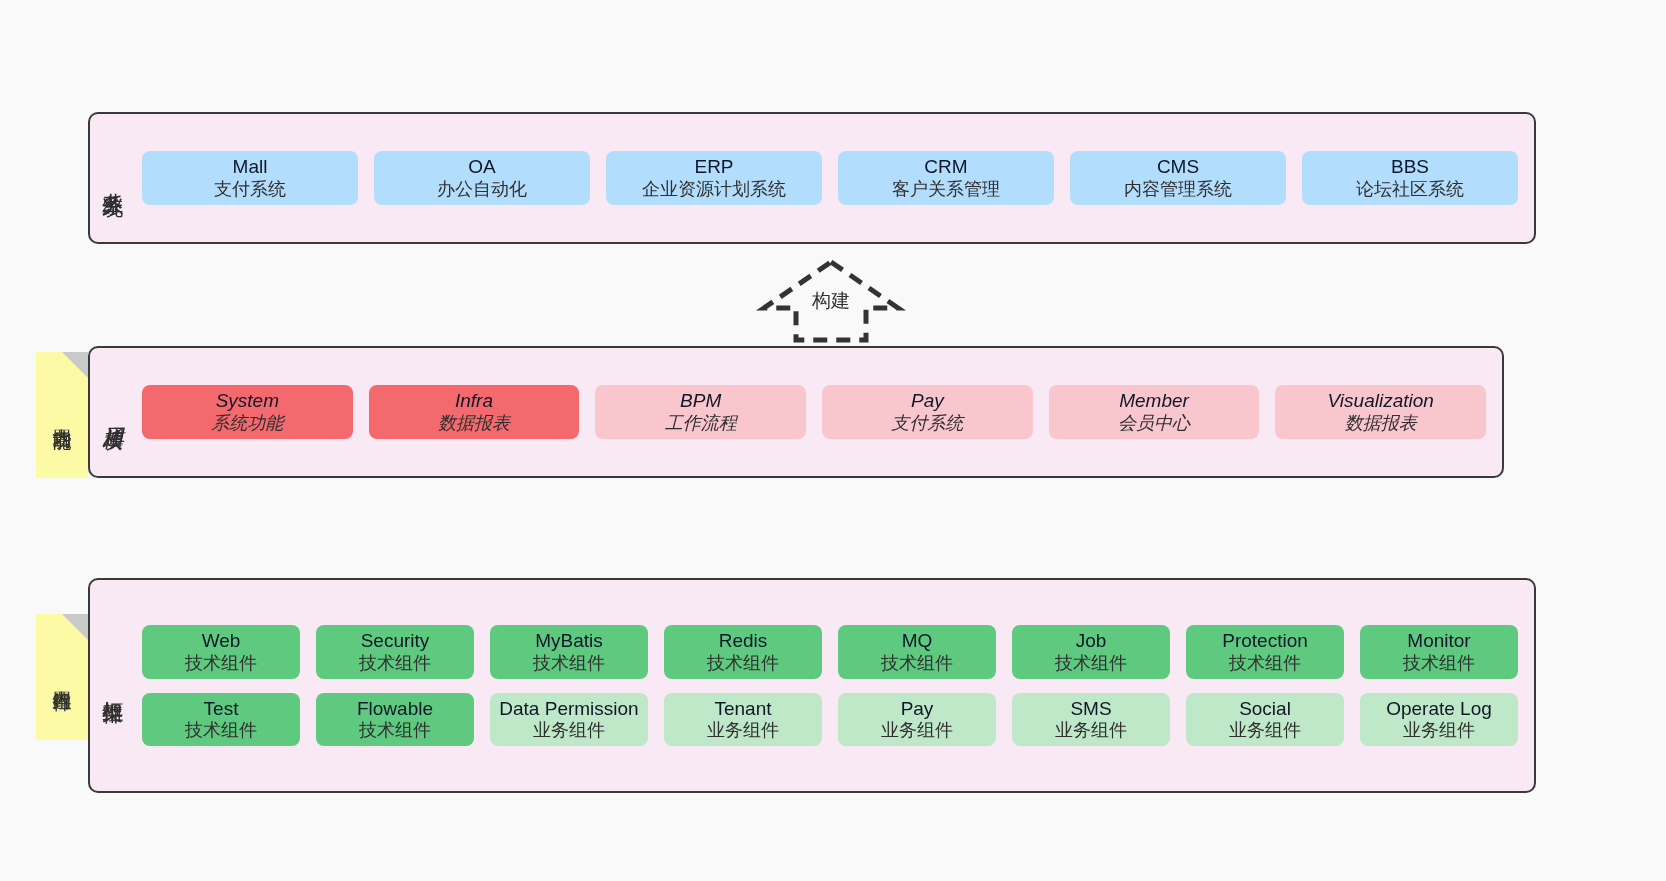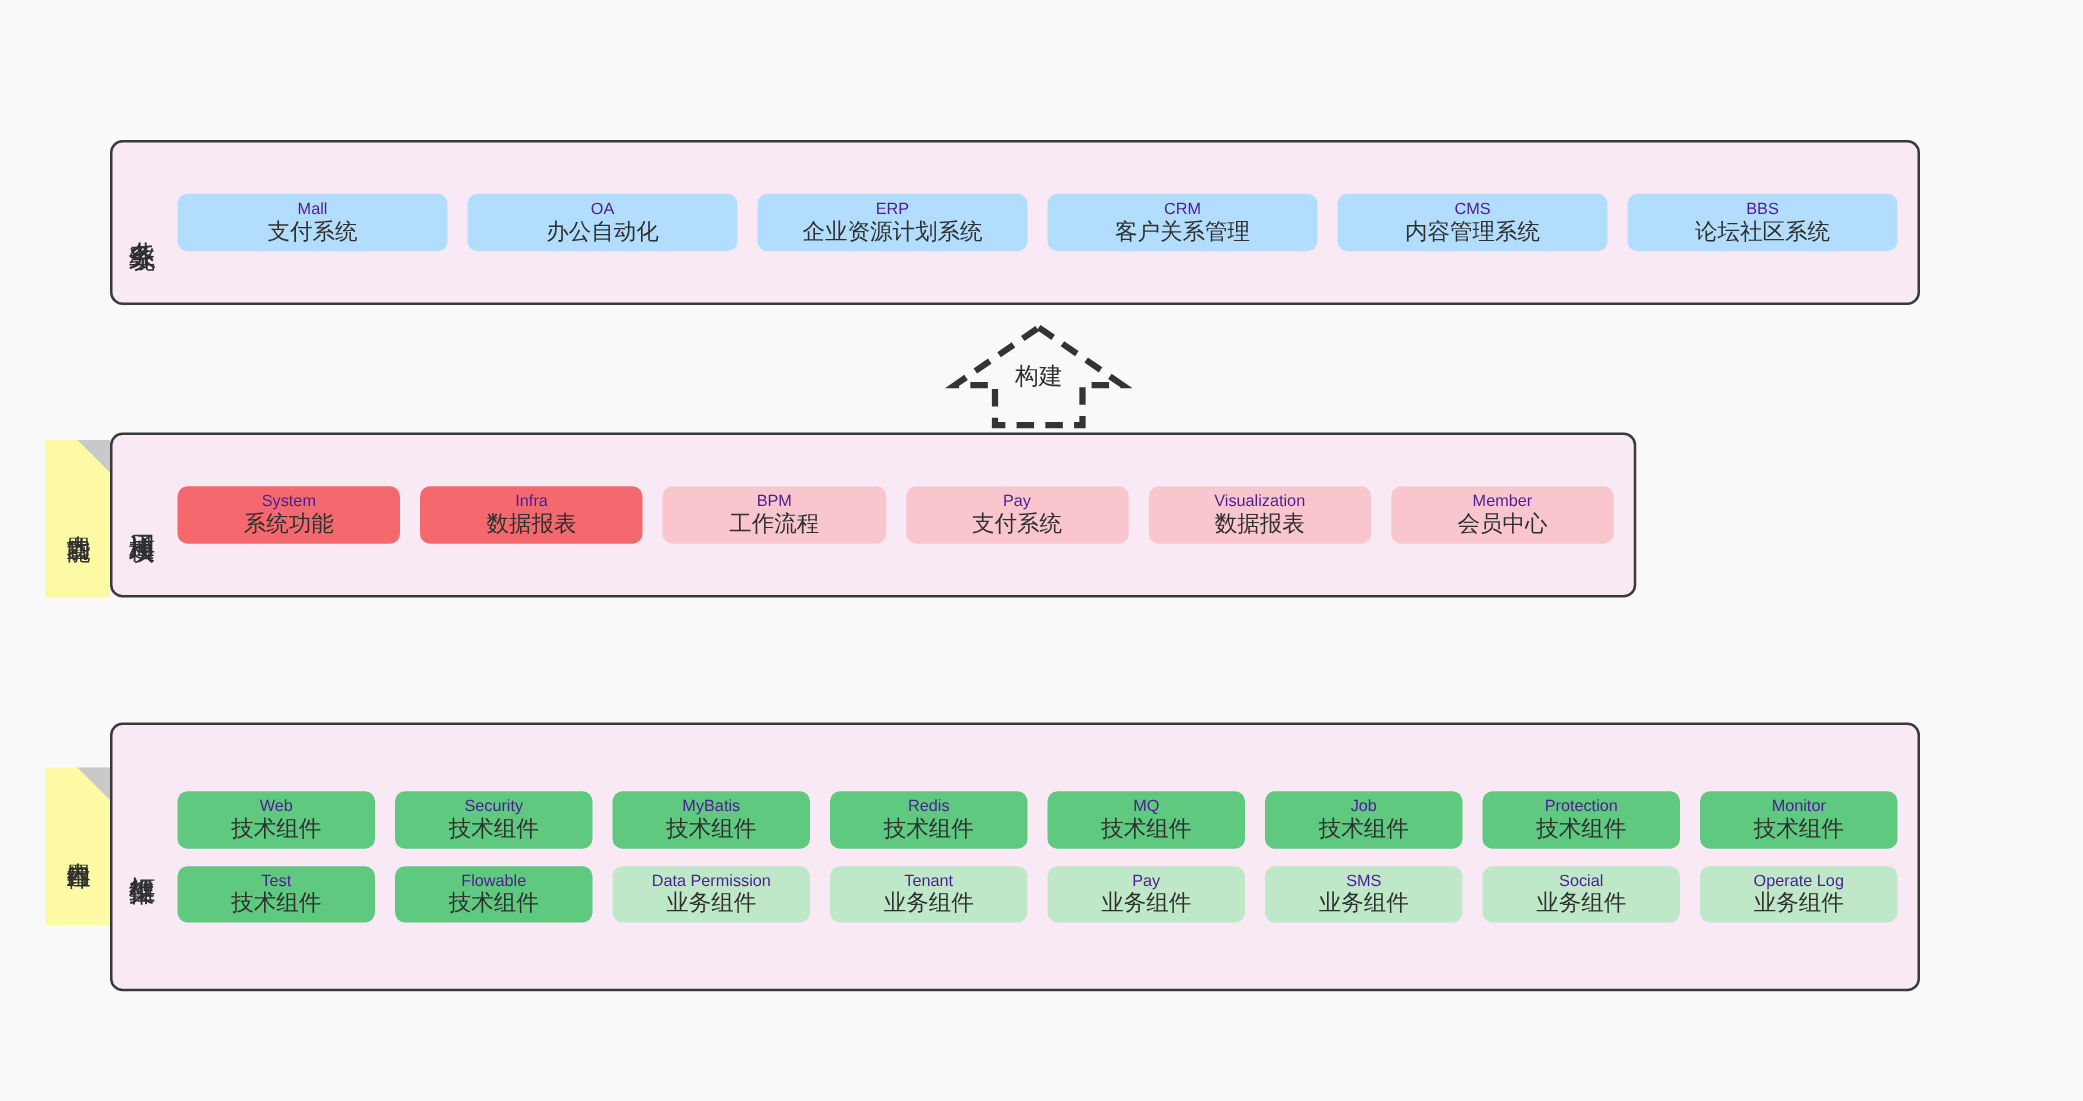--- a/index.html
+++ b/index.html
@@ -73,22 +73,22 @@
     display: flex;
     flex-direction: column;
     align-items: center;
     justify-content: center;
     text-align: center;
     box-sizing: border-box;
     padding: 4px 6px;
     line-height: 1.22;
   }
   .card .card-en {
-    font-size: 13px;
-    color: #4c1d95;
+    font-size: 19px;
+    color: #0f172a;
   }
   .card .card-cn {
     font-size: 18px;
     color: #2f2f2f;
   }
 
   
   .c-blue      { background: #b3ddfc; }
   .c-red       { background: #f4696e; }
   .c-pink      { background: #fac6ce; }
@@ -182,47 +182,47 @@
       <path d="M 71 4 L 138 50 L 106 50 L 106 82 L 36 82 L 36 50 L 4 50 Z" fill="none" stroke="#333333" stroke-width="5" stroke-dasharray="14 9" stroke-linecap="butt" stroke-linejoin="miter"></path>
     </svg>
     <span class="arrow-label" style="top:30px;">构建</span>
   </div>
 
   <div class="sticky" style="left:36px; top:352px; width:52px; height:126px;">
     <span class="fold"></span>
     <span>内置功能</span>
   </div>
 
-  <div class="layer" id="layer-common" style="left:88px; top:346px; width:1221px; height:132px;">
+  <div class="layer" id="layer-common" style="left:88px; top:346px; width:1416px; height:132px;font-style:italic;">
     <div class="layer-title">通用模块</div>
     <div class="layer-body">
       <div class="card-row">
         <div class="card c-red">
           <span class="card-en">System</span>
           <span class="card-cn">系统功能</span>
         </div>
         <div class="card c-red">
           <span class="card-en">Infra</span>
           <span class="card-cn">数据报表</span>
         </div>
         <div class="card c-pink">
           <span class="card-en">BPM</span>
           <span class="card-cn">工作流程</span>
         </div>
         <div class="card c-pink">
           <span class="card-en">Pay</span>
           <span class="card-cn">支付系统</span>
         </div>
         <div class="card c-pink">
+          <span class="card-en">Member</span>
+          <span class="card-cn">会员中心</span>
+        </div>
+        <div class="card c-pink">
           <span class="card-en">Visualization</span>
           <span class="card-cn">数据报表</span>
-        </div>
-        <div class="card c-pink">
-          <span class="card-en">Member</span>
-          <span class="card-cn">会员中心</span>
         </div>
       </div>
     </div>
   </div>
 
 
   <div class="sticky" style="left:36px; top:614px; width:52px; height:126px;">
     <span class="fold"></span>
     <span>内置组件</span>
   </div>

